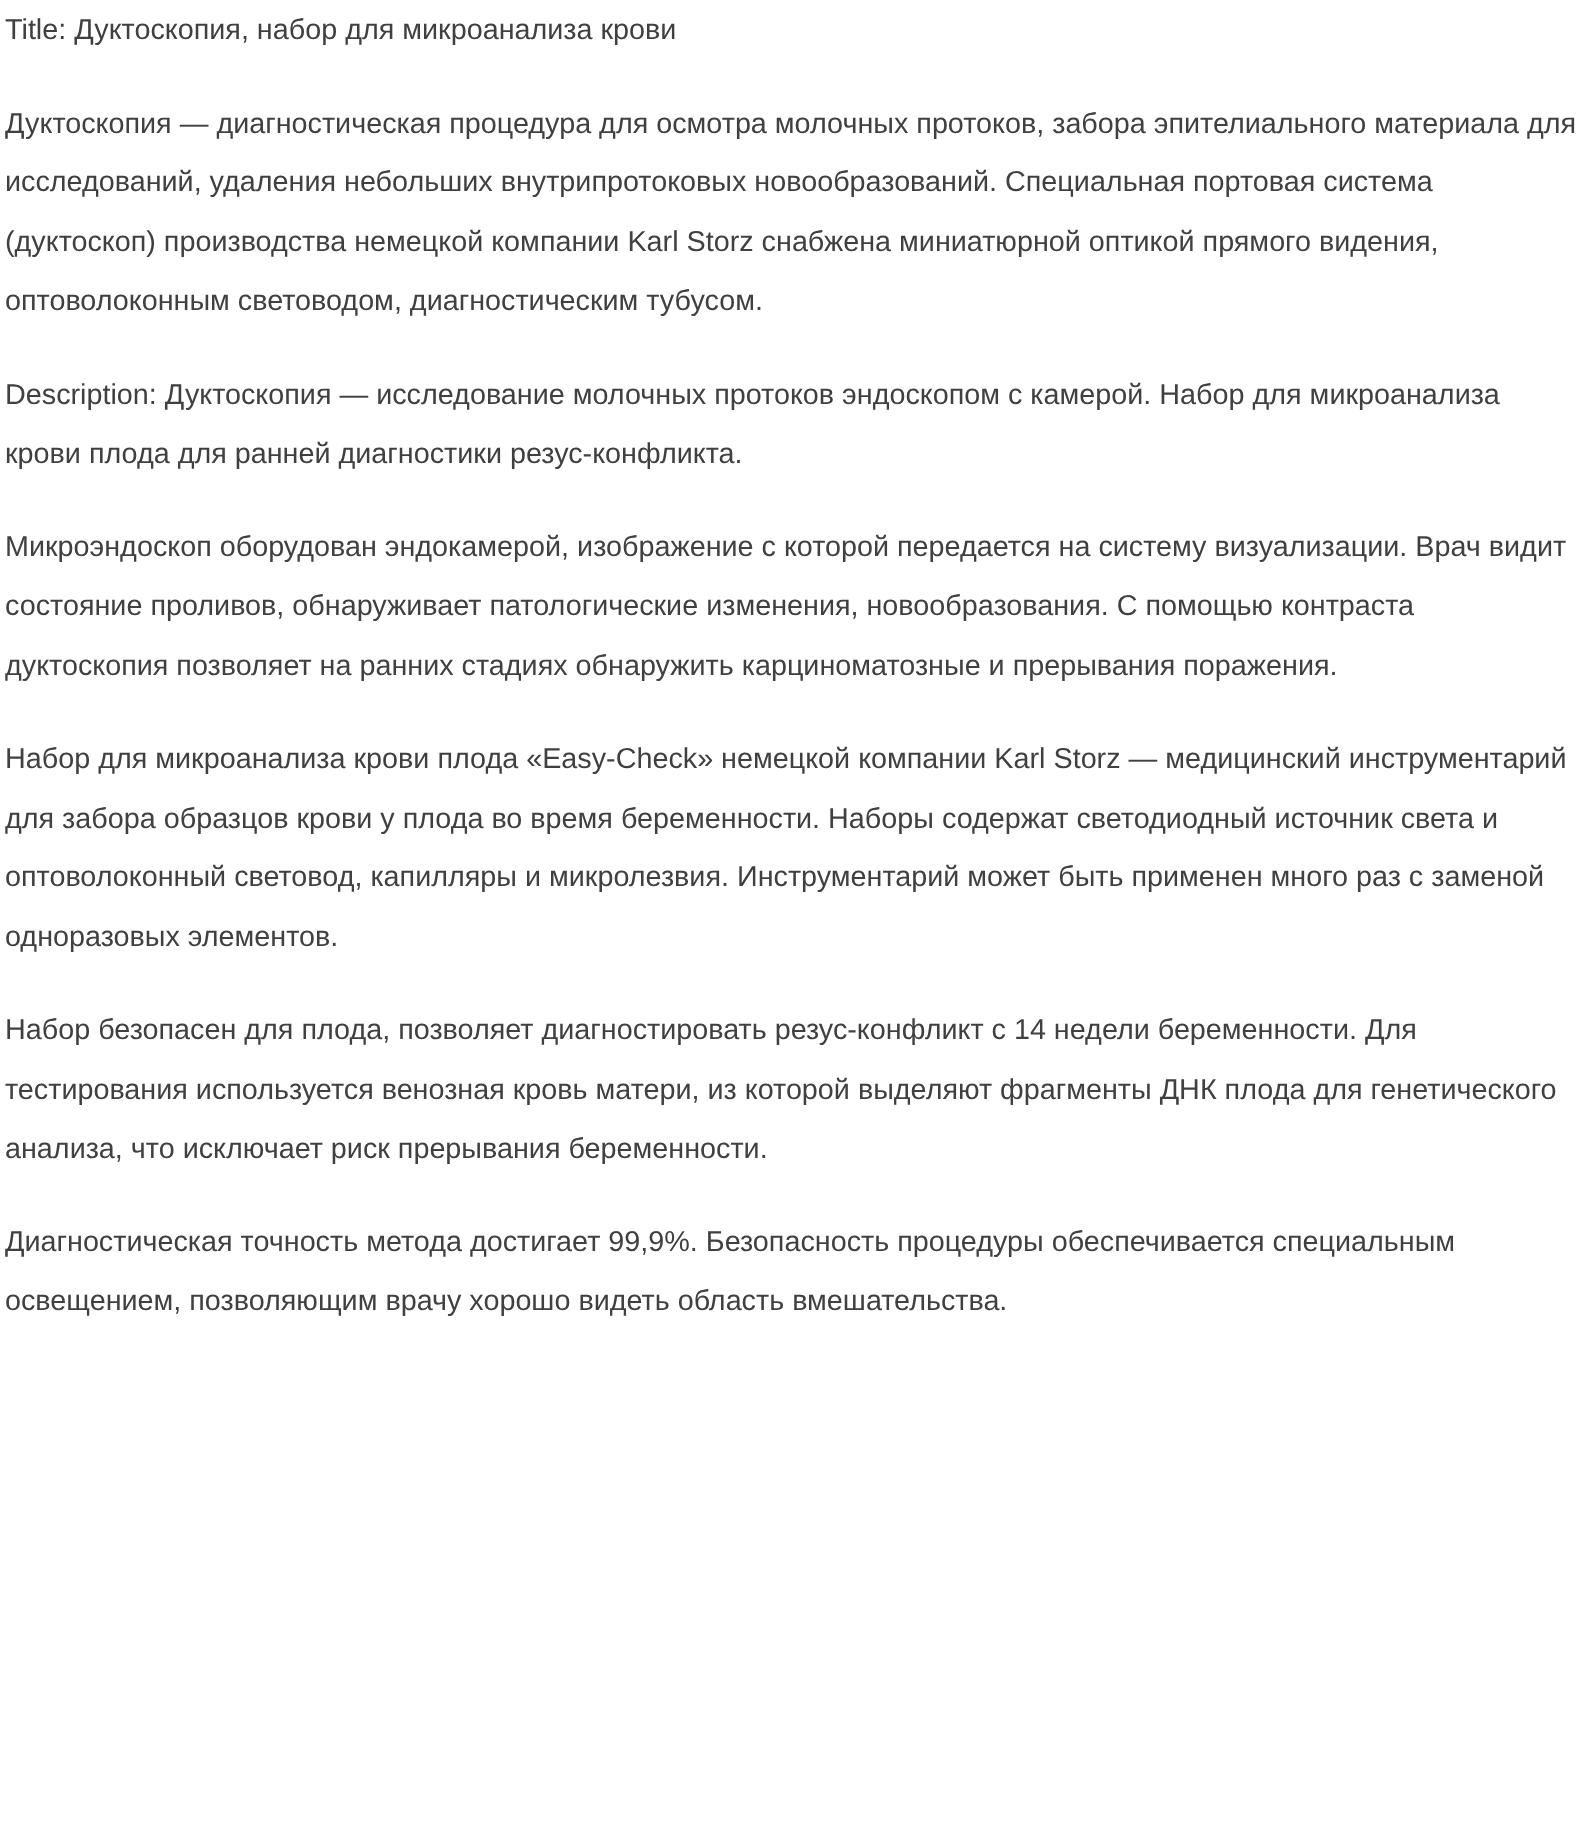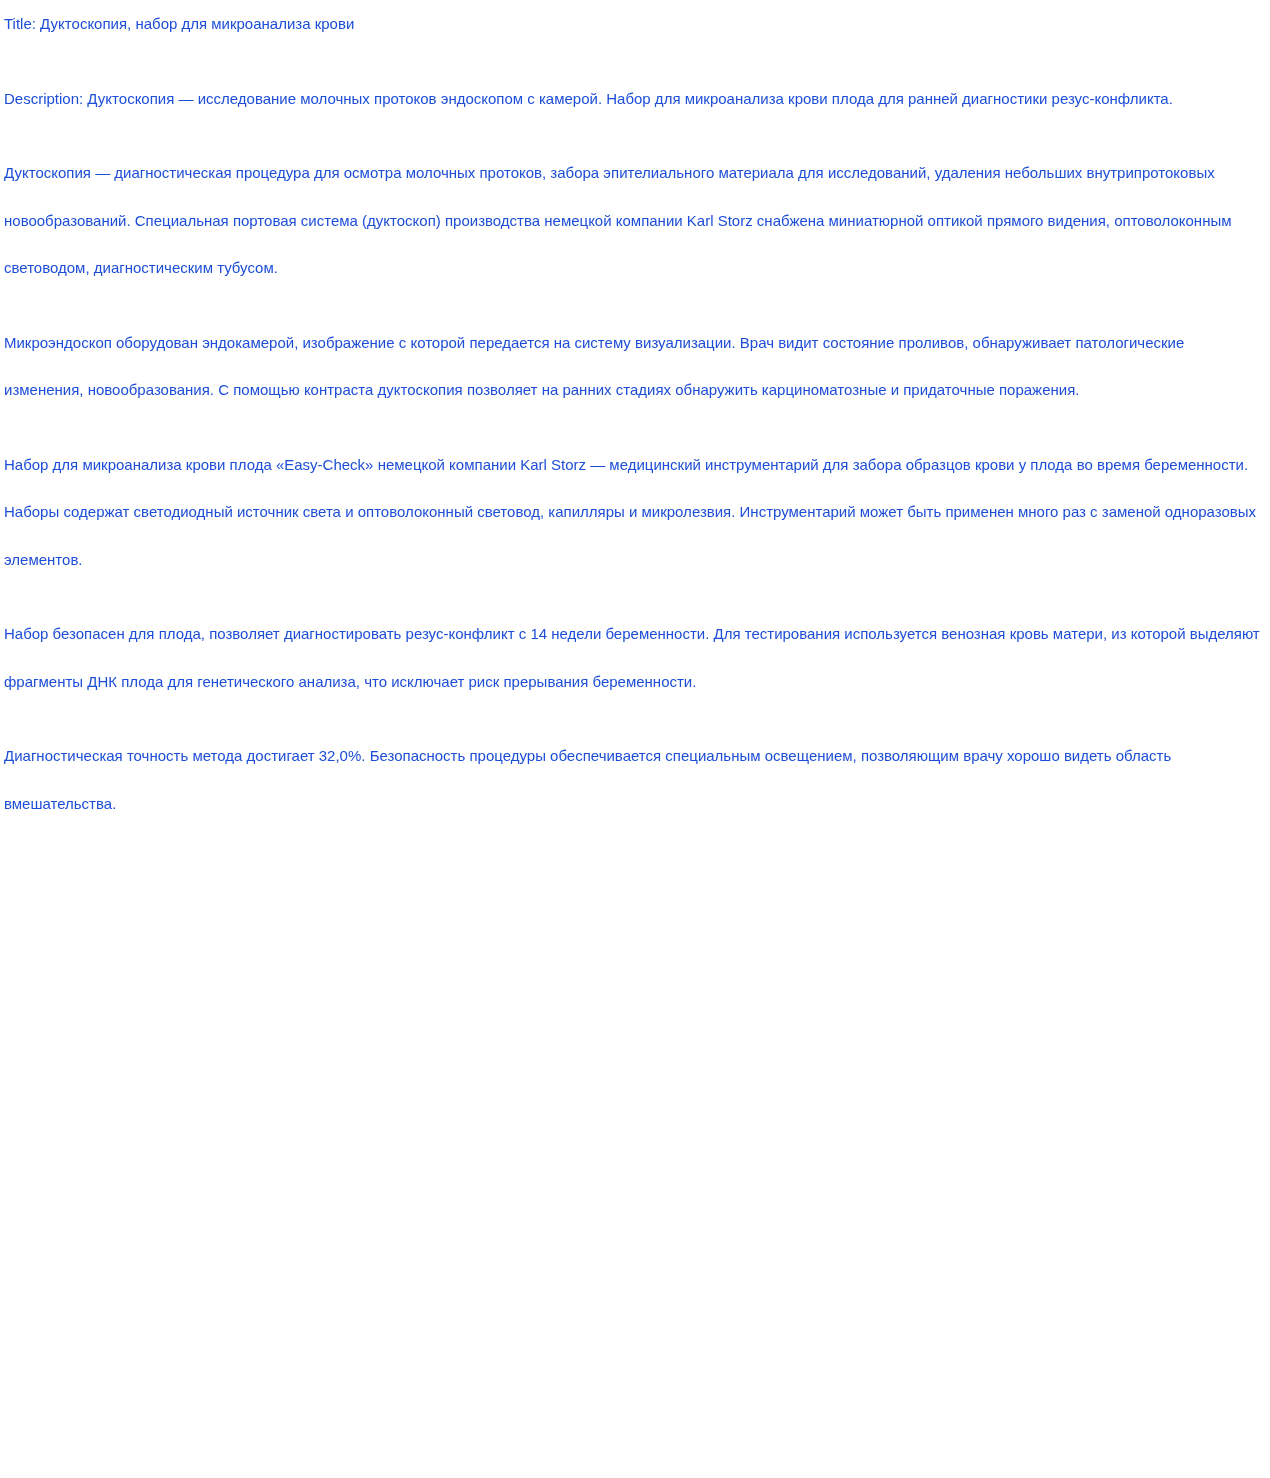--- a/index.html
+++ b/index.html
@@ -10,47 +10,47 @@
   body {
     width: 1270px;
     min-height: 1478px;
     box-sizing: border-box;
     font-family: "Liberation Sans", "DejaVu Sans", sans-serif;
   }
   .document {
     box-sizing: border-box;
     width: 1270px;
     padding: 0 8px 0 4px;
-    color: #1d4ed8;
-    font-size: 15px;
+    color: #404040;
+    font-size: 23px;
     line-height: 47.5px;
     font-weight: 400;
     -webkit-font-smoothing: antialiased;
   }
   .document p {
     margin: 0 0 27px 0;
     padding: 0;
     white-space: normal;
     word-wrap: break-word;
   }
   .document p:last-child {
     margin-bottom: 0;
   }
 </style>
 </head>
 <body>
 
 <main class="document">
   <p>Title: Дуктоскопия, набор для микроанализа крови</p>
 
+  <p>Дуктоскопия — диагностическая процедура для осмотра молочных протоков, забора эпителиального материала для исследований, удаления небольших внутрипротоковых новообразований. Специальная портовая система (дуктоскоп) производства немецкой компании Karl Storz снабжена миниатюрной оптикой прямого видения, оптоволоконным световодом, диагностическим тубусом.</p>
+
   <p>Description: Дуктоскопия — исследование молочных протоков эндоскопом с камерой. Набор для микроанализа крови плода для ранней диагностики резус-конфликта.</p>
 
-  <p>Дуктоскопия — диагностическая процедура для осмотра молочных протоков, забора эпителиального материала для исследований, удаления небольших внутрипротоковых новообразований. Специальная портовая система (дуктоскоп) производства немецкой компании Karl Storz снабжена миниатюрной оптикой прямого видения, оптоволоконным световодом, диагностическим тубусом.</p>
-
-  <p>Микроэндоскоп оборудован эндокамерой, изображение с которой передается на систему визуализации. Врач видит состояние проливов, обнаруживает патологические изменения, новообразования. С помощью контраста дуктоскопия позволяет на ранних стадиях обнаружить карциноматозные и придаточные поражения.</p>
+  <p>Микроэндоскоп оборудован эндокамерой, изображение с которой передается на систему визуализации. Врач видит состояние проливов, обнаруживает патологические изменения, новообразования. С помощью контраста дуктоскопия позволяет на ранних стадиях обнаружить карциноматозные и прерывания поражения.</p>
 
   <p>Набор для микроанализа крови плода «Easy-Check» немецкой компании Karl Storz — медицинский инструментарий для забора образцов крови у плода во время беременности. Наборы содержат светодиодный источник света и оптоволоконный световод, капилляры и микролезвия. Инструментарий может быть применен много раз с заменой одноразовых элементов.</p>
 
   <p>Набор безопасен для плода, позволяет диагностировать резус-конфликт с 14 недели беременности. Для тестирования используется венозная кровь матери, из которой выделяют фрагменты ДНК плода для генетического анализа, что исключает риск прерывания беременности.</p>
 
 
-  <p>Диагностическая точность метода достигает 32,0%. Безопасность процедуры обеспечивается специальным освещением, позволяющим врачу хорошо видеть область вмешательства.</p>
+  <p>Диагностическая точность метода достигает 99,9%. Безопасность процедуры обеспечивается специальным освещением, позволяющим врачу хорошо видеть область вмешательства.</p>
 </main>
 
 </body></html>

